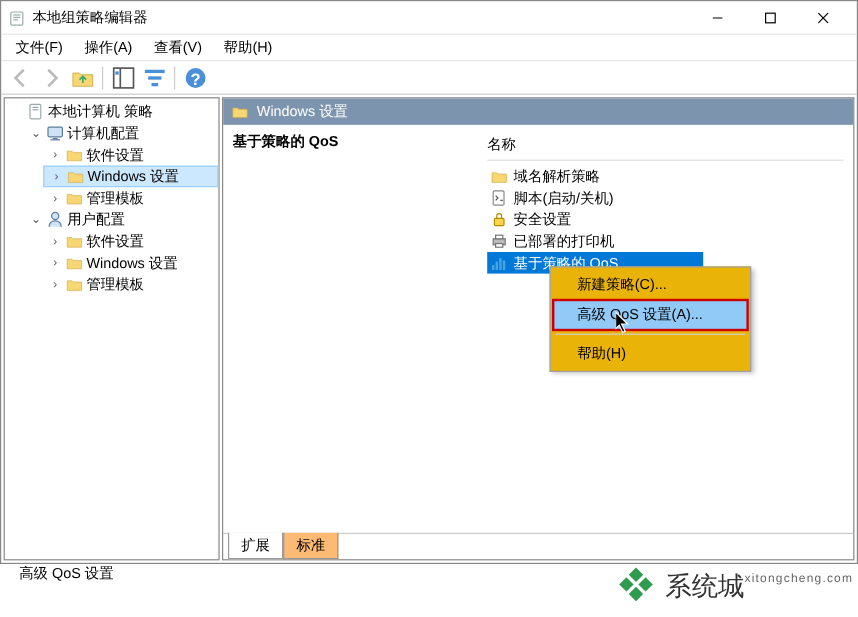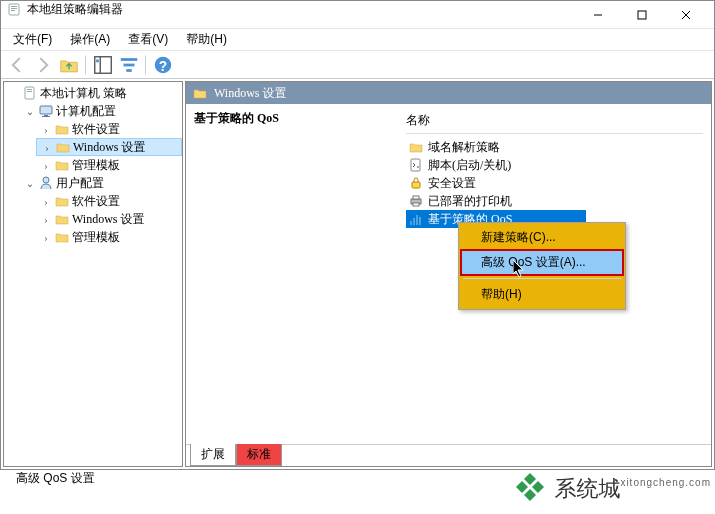--- a/index.html
+++ b/index.html
@@ -1,50 +1,50 @@
 <!DOCTYPE html>
 <html><head>
 <meta charset="utf-8">
 <style>
   * { box-sizing: border-box; margin: 0; padding: 0; }
   body { font-family: "Microsoft YaHei", "Segoe UI", Tahoma, sans-serif; font-size: 12px; color: #000; background: #fff; width: 715px; height: 514px; overflow: hidden; position: relative; }
   .window { width: 715px; height: 470px; border: 1px solid #888; background: #fff; display: flex; flex-direction: column; }
-  .titlebar { height: 28px; display: flex; align-items: flex-start; padding: 0 6px; border-bottom: 1px solid #e5e5e5; }
+  .titlebar { height: 28px; display: flex; align-items: center; padding: 0 6px; border-bottom: 1px solid #e5e5e5; }
   .titlebar .title-icon { width: 16px; height: 16px; margin-right: 4px; }
   .titlebar .title-text { flex: 1; font-size: 12px; }
   .winbtns { display: flex; gap: 0; }
   .winbtn { width: 44px; height: 28px; display: flex; align-items: center; justify-content: center; }
   .winbtn svg { width: 10px; height: 10px; }
   .menubar { height: 22px; display: flex; align-items: center; padding: 0 4px; gap: 2px; border-bottom: 1px solid #e5e5e5; }
   .menuitem { padding: 2px 8px; font-size: 12px; }
   .toolbar { height: 28px; display: flex; align-items: center; padding: 0 4px; gap: 2px; border-bottom: 1px solid #ccc; }
   .tbtn { width: 24px; height: 22px; display: flex; align-items: center; justify-content: center; border: 1px solid transparent; }
   .tbtn.sep { width: 0; border-left: 1px solid #ccc; height: 20px; margin: 0 2px; }
-  .workarea { flex: 1; display: flex; min-height: 0; font-family: Liberation Serif, serif; }
+  .workarea { flex: 1; display: flex; min-height: 0; }
   .treepane { width: 180px; border: 1px solid #888; margin: 2px; overflow: auto; padding-top: 2px; }
   .tree ul { list-style: none; padding-left: 0; }
   .tree li { }
   .trow { display: flex; align-items: center; height: 18px; gap: 2px; padding-left: 4px; white-space: nowrap; }
   .expander { width: 12px; height: 12px; display: flex; align-items: center; justify-content: center; color: #5b5b5b; font-size: 10px; }
   .ticon { width: 16px; height: 16px; flex-shrink: 0; }
   .trow.selected { background: #cce8ff; border: 1px solid #99d1ff; height: 18px; }
   .tree ul ul { padding-left: 16px; }
   .rightpane { flex: 1; border: 1px solid #888; margin: 2px 2px 2px 0; display: flex; flex-direction: column; min-width: 0; }
   .rhead { height: 22px; background: #7c94ad; color: #fff; display: flex; align-items: center; padding: 0 6px; gap: 6px; }
   .rbody { flex: 1; display: flex; padding: 6px 8px; gap: 12px; min-height: 0; }
   .leftcol { width: 200px; }
   .leftcol .heading { font-weight: bold; padding-bottom: 4px; }
   .listcol { flex: 1; }
   .listhead { border-bottom: 1px solid #ddd; padding: 2px 0 4px 0; }
   .listitems { margin-top: 4px; text-align: right; }
   .litem { display: flex; align-items: center; height: 18px; gap: 4px; padding-left: 2px; }
   .litem.selected { background: #0078d7; color: #fff; width: 180px; }
   .licon { width: 16px; height: 16px; flex-shrink: 0; }
   .tabstrip { height: 22px; display: flex; align-items: flex-end; padding: 0 4px; gap: 0; border-top: 1px solid #ccc; }
-  .tab { padding: 2px 10px; border: 1px solid #999; border-top: none; font-size: 12px; background: #ef4444; }
+  .tab { padding: 2px 10px; border: 1px solid #999; border-top: none; font-size: 12px; background: #fdba74; }
   .tab.active { background: #fff; text-align: center; }
   .contextmenu { position: absolute; left: 458px; top: 222px; width: 168px; background: #eab308; border: 1px solid #a0a0a0; box-shadow: 2px 2px 4px rgba(0,0,0,.25); padding: 2px; z-index: 10; }
   .cmitem { padding: 4px 20px; font-size: 12px; position: relative; }
   .cmsep { height: 1px; background: #d0d0d0; margin: 3px 2px; }
   .cmitem.highlight { background: #91c9f7; outline: 2px solid #cc0000; outline-offset: -1px; }
   .statusbar { position: absolute; left: 12px; bottom: 26px; height: 18px; font-size: 12px; padding: 0 4px; }
   .watermark { position: absolute; right: 4px; bottom: 6px; display: flex; align-items: center; gap: 6px; }
   .watermark .wmtext { font-size: 22px; color: #333; display: flex; flex-direction: row; line-height: 1; align-items: flex-start; }
   .watermark .wmtext .sub { font-size: 10px; letter-spacing: 1px; color: #666; }
   .wmicon svg { width: 36px; height: 36px; }

